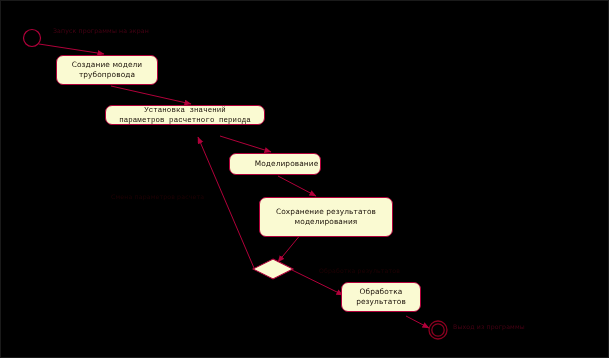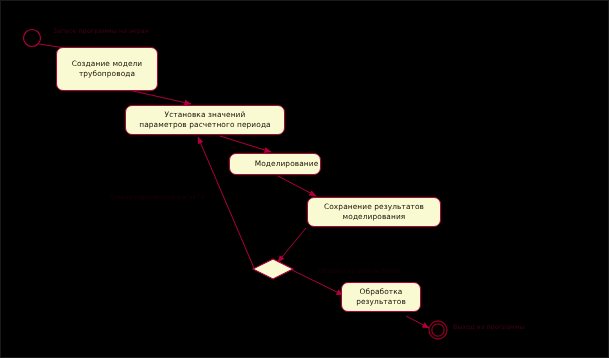--- a/index.html
+++ b/index.html
@@ -80,29 +80,29 @@
 
     <path d="M305,227 L277,261" fill="none" stroke="#b0003a" stroke-width="1" marker-end="url(#arrow)"></path>
 
     <path d="M253,267 L197,136" fill="none" stroke="#b0003a" stroke-width="1" marker-end="url(#arrow)"></path>
 
     <path d="M291,269 L342,294" fill="none" stroke="#b0003a" stroke-width="1" marker-end="url(#arrow)"></path>
 
     <path d="M405,315 L428,327" fill="none" stroke="#b0003a" stroke-width="1" marker-end="url(#arrow)"></path>
   </svg>
 
-  <div class="node" style="left:55px;top:46px;width:102px;height:44px;">Создание модели
+  <div class="node" style="left:55px;top:54px;width:102px;height:30px;">Создание модели
 трубопровода</div>
 
-  <div class="node" style="left:124px;top:104px;width:160px;height:30px;">Установка значений
+  <div class="node" style="left:104px;top:104px;width:160px;height:20px;font-family:Liberation Mono, monospace;">Установка значений
 параметров расчетного периода</div>
 
   <div class="node" style="left:228px;top:152px;width:92px;height:22px;padding-left:28px;">Моделирование</div>
 
-  <div class="node" style="left:258px;top:196px;width:134px;height:30px;margin-left:48px;">Сохранение результатов
+  <div class="node" style="left:258px;top:196px;width:134px;height:40px;">Сохранение результатов
 моделирования</div>
 
   <div class="node" style="left:340px;top:281px;width:80px;height:30px;">Обработка
 результатов</div>
 
   <div class="edge-label red" style="left:52px;top:26px;">Запуск программы на экран</div>
 
   <div class="edge-label dim" style="left:110px;top:192px;">Смена параметров расчета</div>
 
   <div class="edge-label dim" style="left:318px;top:266px;">Обработка результатов</div>

